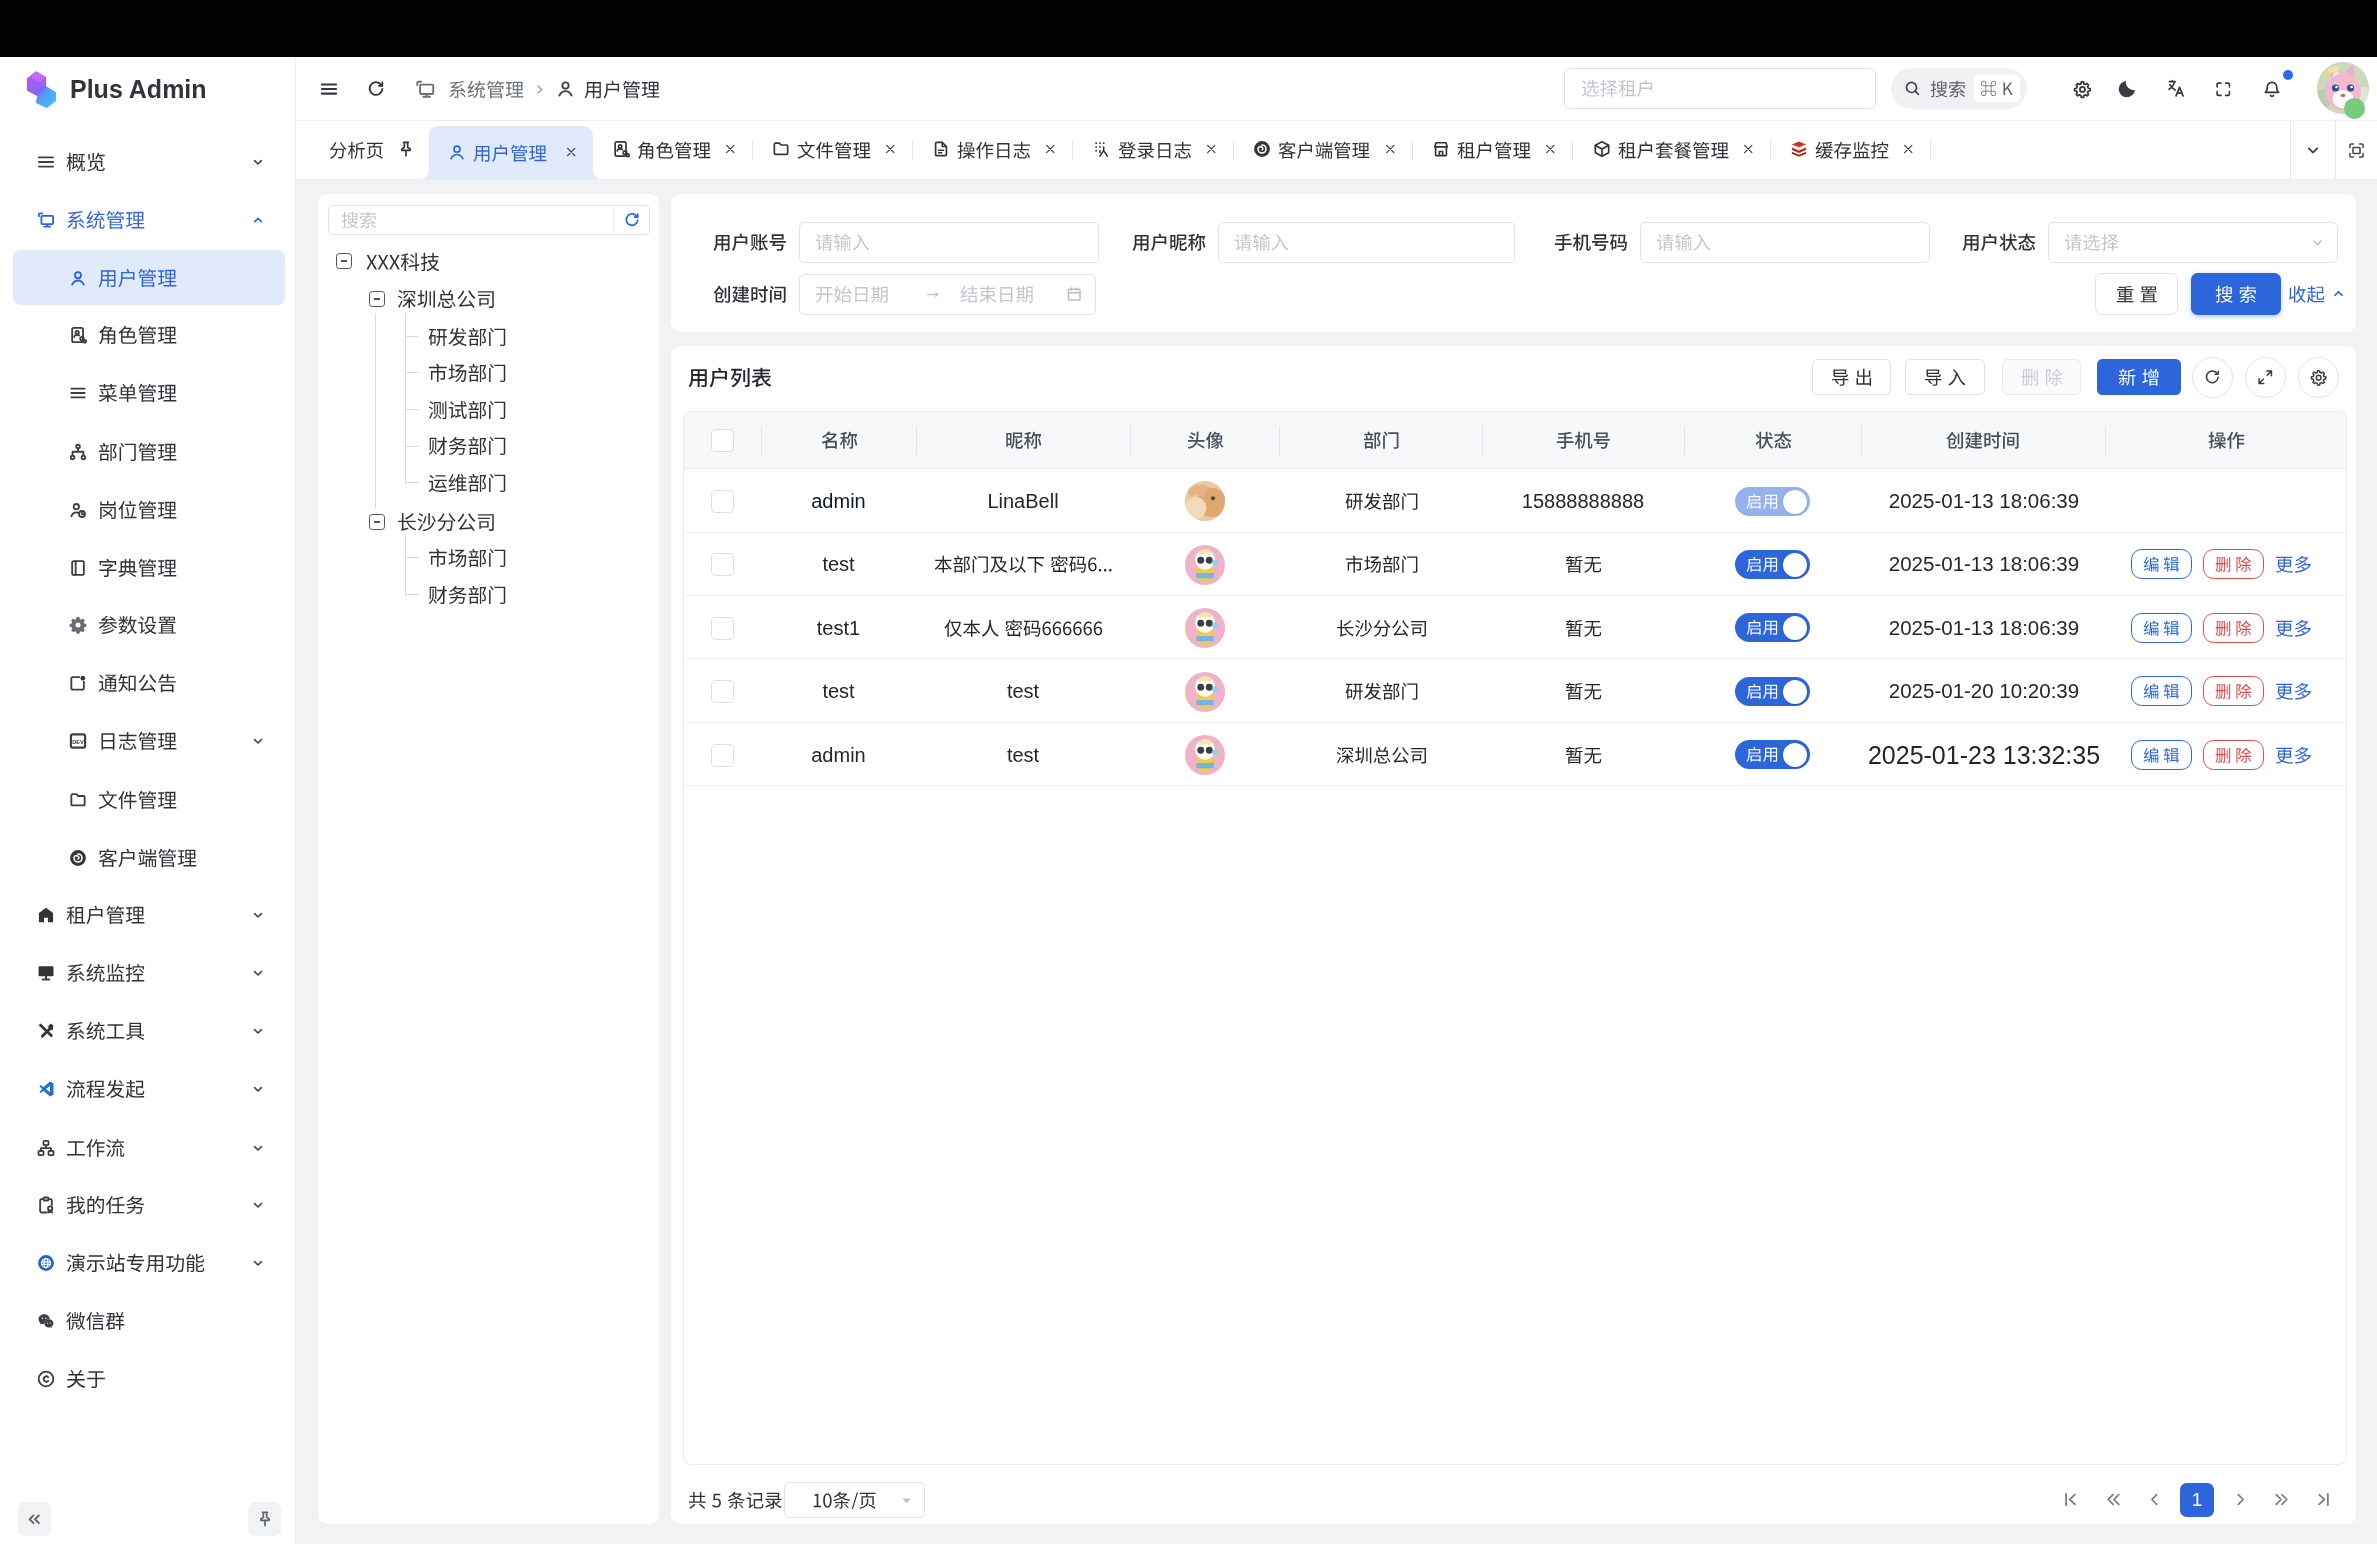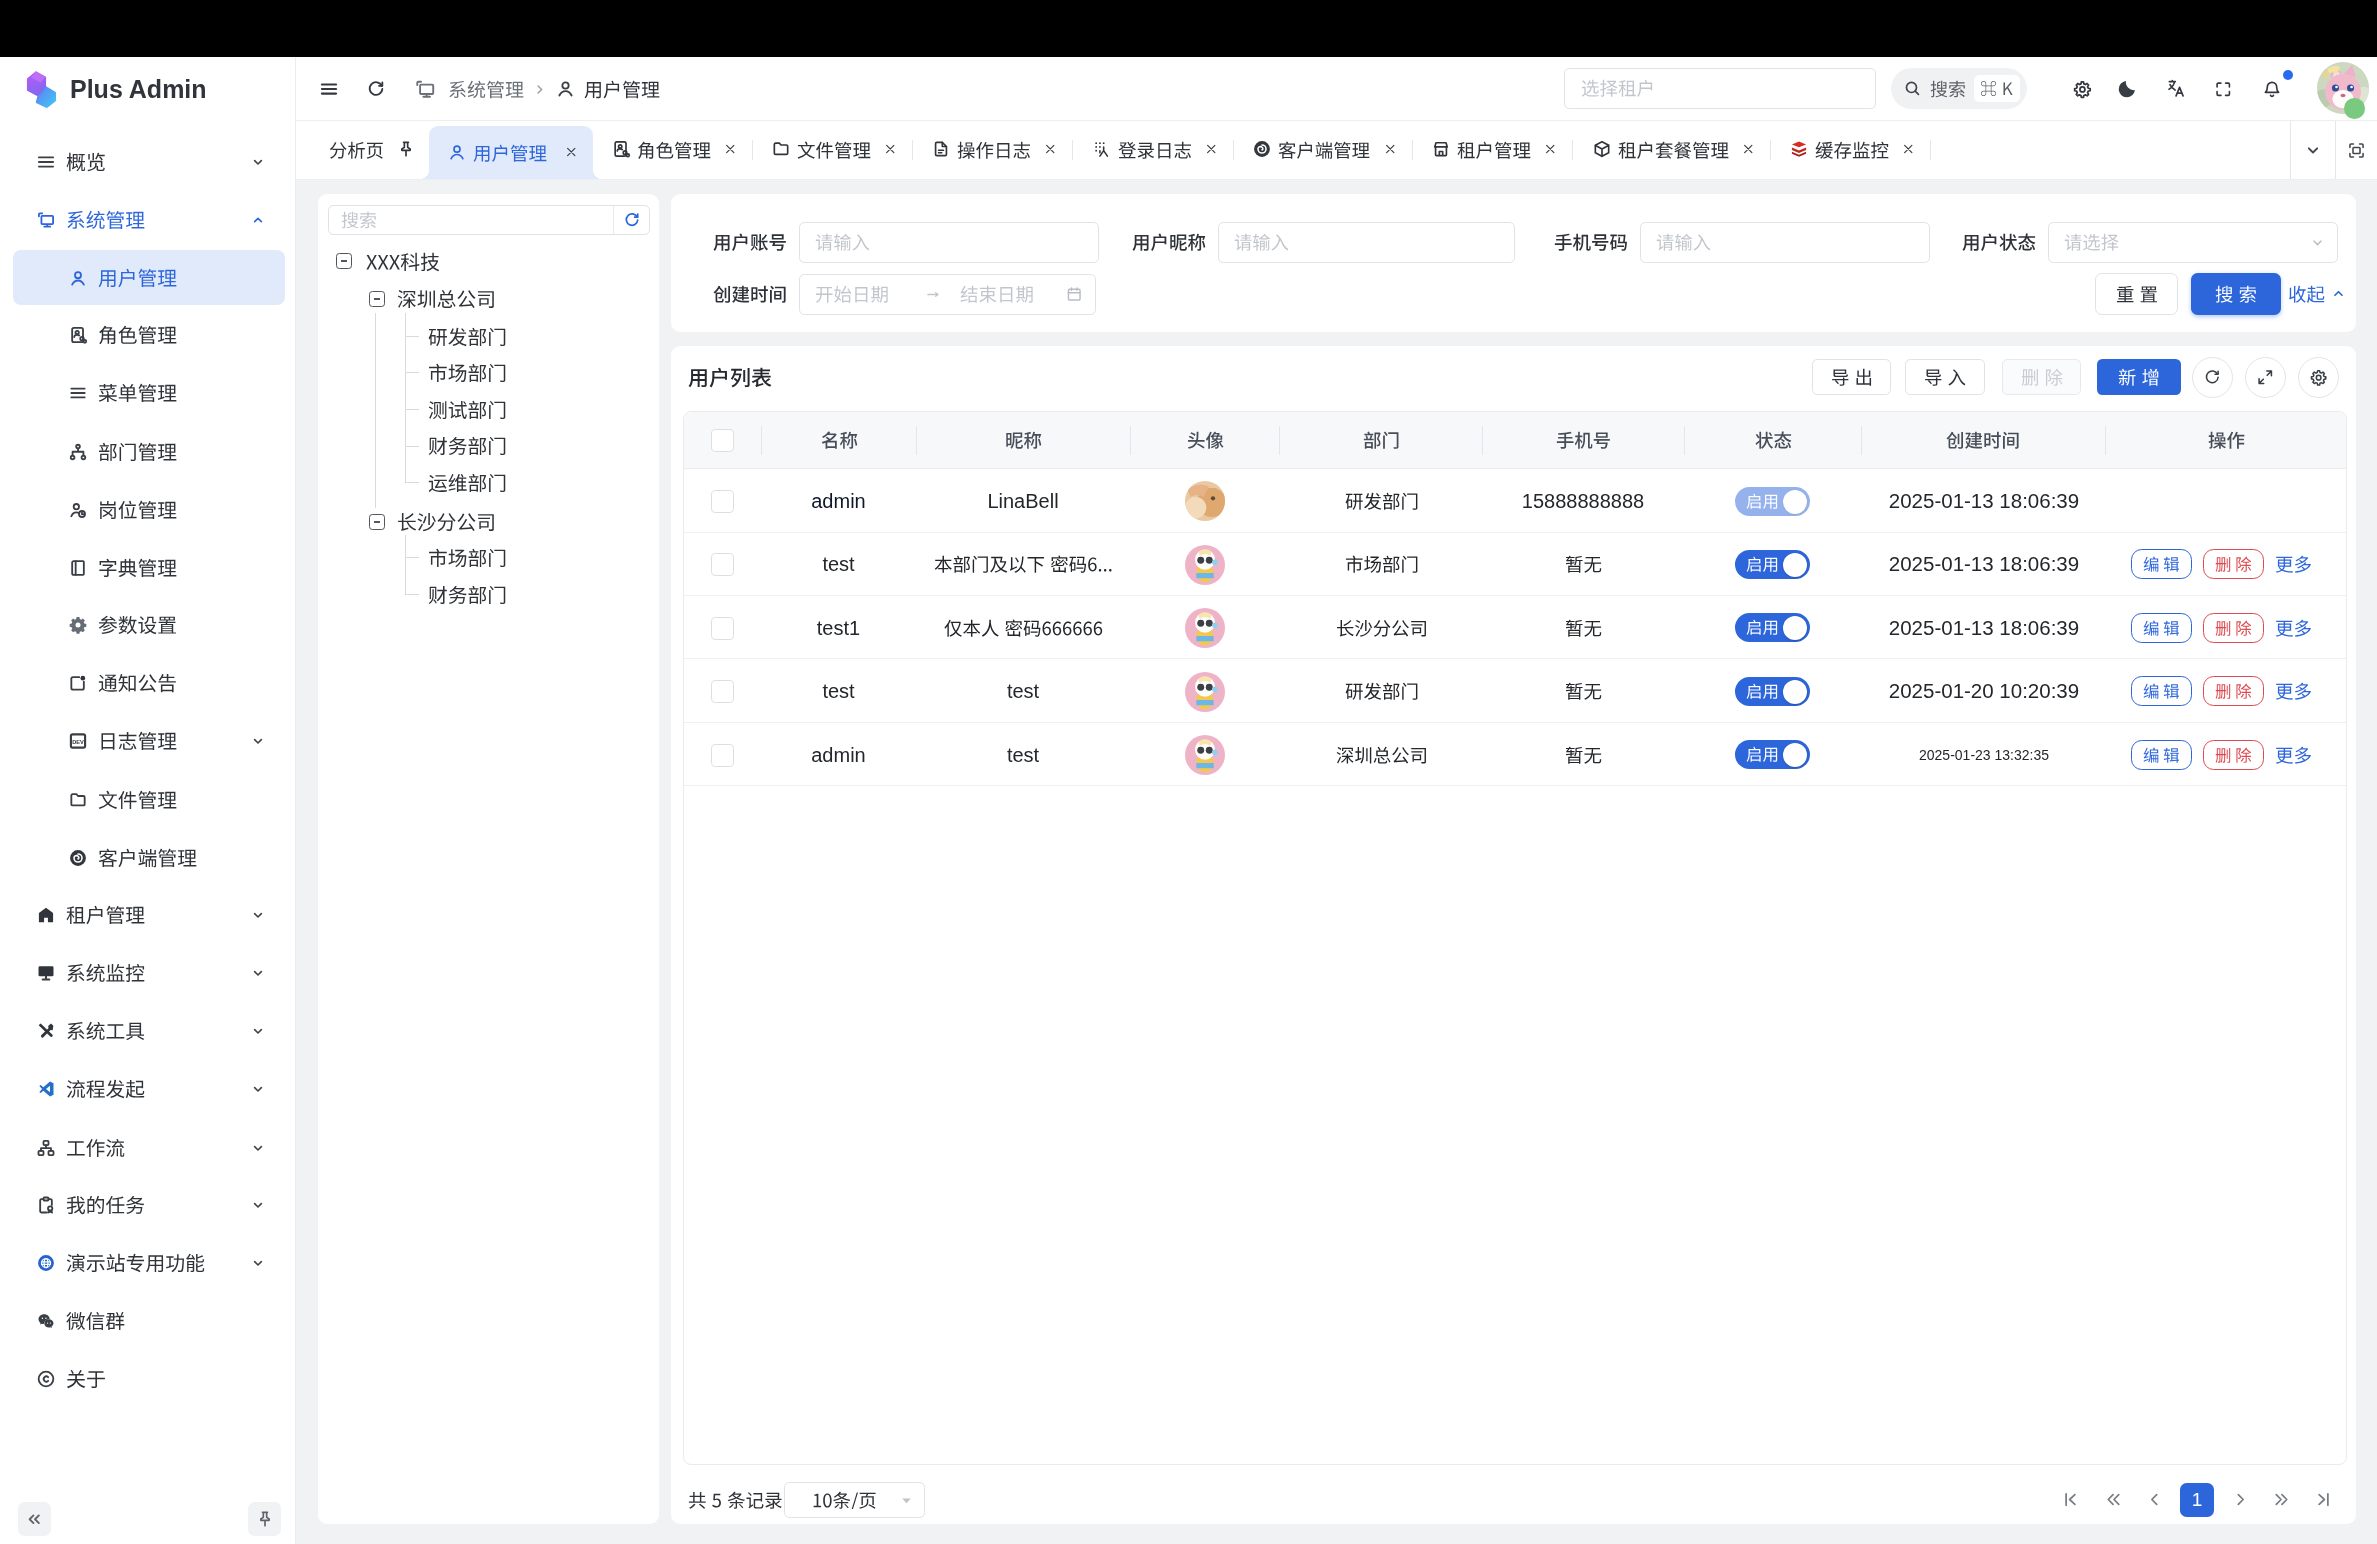--- a/index.html
+++ b/index.html
@@ -1311,21 +1311,21 @@
         </div>
         <div style="position:absolute;left:1051px;top:328px;width:75px;height:29px;border-radius:14.5px;background:#2d66db;">
           <div style="position:absolute;left:11.2px;top:6px">
             <svg class="ct" style="width:33px;height:16.5px;fill:#fff;" viewBox="0 -880 2000 1000" preserveAspectRatio="xMinYMid meet">
               <use href="#g400_542f" x="0"></use>
               <use href="#g400_7528" x="1000"></use>
             </svg>
           </div>
           <div style="position:absolute;right:2.6px;top:2.6px;width:24px;height:24px;border-radius:50%;background:#fff;box-shadow:0 0.7px 2px rgba(0,0,0,.25)"></div>
         </div>
-        <div style="position:absolute;left:1178px;top:330px;width:244px;height:26.4px;display:flex;align-items:center;justify-content:center;font-size:14px;color:#23262b">2025-01-23 13:32:35</div>
+        <div style="position:absolute;left:1178px;top:330px;width:244px;height:26.4px;display:flex;align-items:center;justify-content:center;font-size:25px;color:#23262b">2025-01-23 13:32:35</div>
         <div style="position:absolute;left:1447px;top:328px;width:61px;height:30px;border:1.3px solid #2d66db;border-radius:10.6px;box-sizing:border-box;display:flex;align-items:center;justify-content:center">
           <svg class="ct" style="width:37px;height:16.5px;fill:#2d66db;" viewBox="0 -880 2220 1000" preserveAspectRatio="xMinYMid meet">
             <use href="#g400_7f16" x="0"></use>
             <use href="#g400_8f91" x="1220"></use>
           </svg>
         </div>
         <div style="position:absolute;left:1519px;top:328px;width:61px;height:30px;border:1.3px solid #dd4a50;border-radius:10.6px;box-sizing:border-box;display:flex;align-items:center;justify-content:center">
           <svg class="ct" style="width:37px;height:16.5px;fill:#dd4a50;" viewBox="0 -880 2220 1000" preserveAspectRatio="xMinYMid meet">
             <use href="#g400_5220" x="0"></use>
             <use href="#g400_9664" x="1220"></use>

